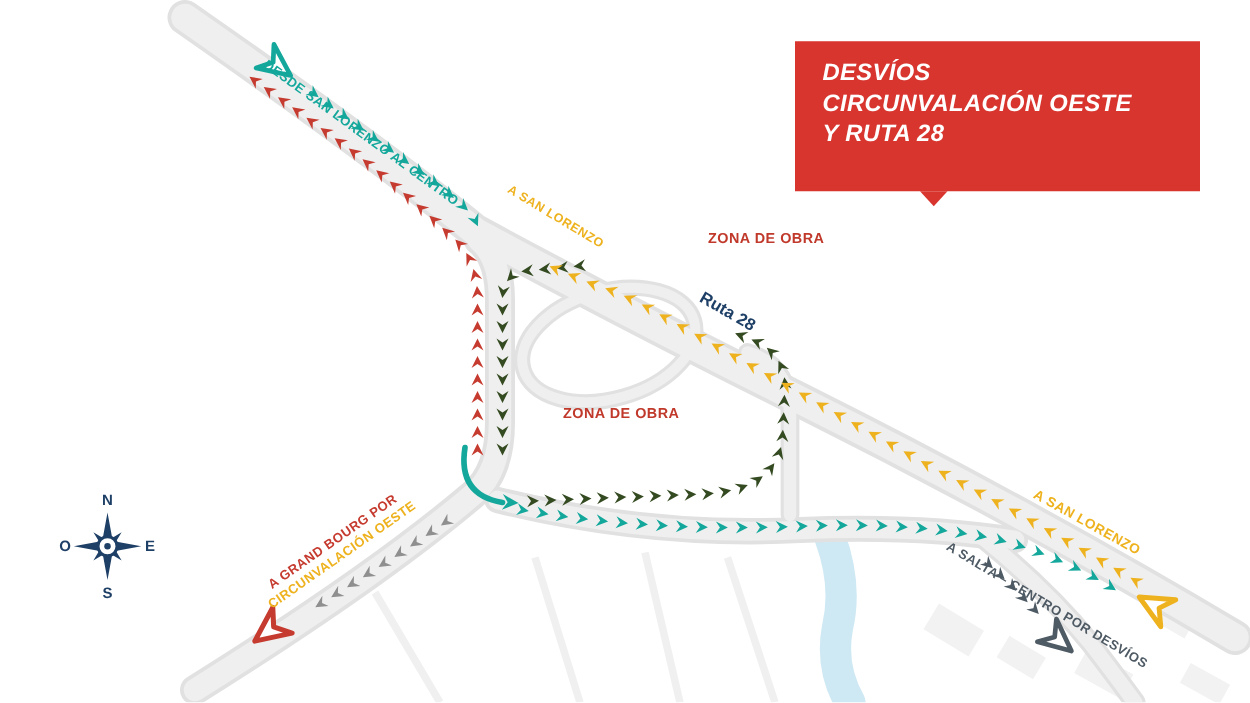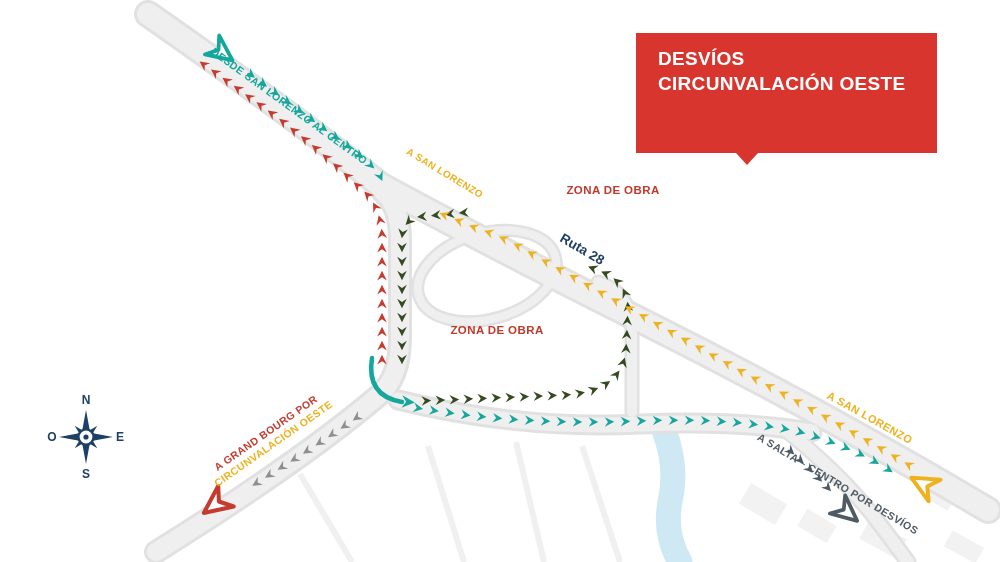--- a/index.html
+++ b/index.html
@@ -1,23 +1,23 @@
 <!DOCTYPE html>
 <html style="--title-red: #d8352f; --teal: #14a79b; --red: #c63b2f; --yellow: #eeb21f; --dark-green: #344a21; --gray-route: #8f8f8f; --dark-slate: #4e5a64; --navy: #1e3f66; --zona: #c0392b; --river: #cfe9f4;"><head>
 <meta charset="utf-8">
 <style>
   *{margin:0;padding:0;box-sizing:border-box}
   html,body{background:#ffffff}
   body{font-family:"Liberation Sans",sans-serif}
   .stage{position:relative;width:1000px;height:562px;background:#fff;overflow:hidden}
   .stage > svg{position:absolute;left:0;top:0}
   .title-box{
-    position:absolute;left:636px;top:33px;width:301px;min-height:120px;
+    position:absolute;left:636px;top:33px;width:324px;min-height:120px;
     background:var(--title-red,#d8352f);color:#fff;
-    padding:14px 22px 15px;font-weight:bold;font-size:19px;line-height:1.3;letter-spacing:.3px;
+    padding:14px 22px 15px;font-weight:bold;font-size:19px;line-height:1.3;letter-spacing:.3px;font-style:italic;
   }
   .title-pointer{
     position:absolute;left:100px;top:100%;width:0;height:0;
     border-left:11px solid transparent;border-right:11px solid transparent;
     border-top:12px solid var(--title-red,#d8352f);
   }
   .road-edge{fill:none;stroke:#e1e1e1;stroke-linecap:round}
   .road-fill{fill:none;stroke:#efefef;stroke-linecap:round}
   .guide{fill:none;stroke:none}
   .big-arrow{fill:#fff;stroke-width:3;stroke-linejoin:round;stroke-linecap:round}
@@ -278,16 +278,17 @@
       <text class="compass-letter" text-anchor="middle" x="86" y="404" fill="#1e3f66">N</text>
       <text class="compass-letter" text-anchor="middle" x="120" y="441" fill="#1e3f66">E</text>
       <text class="compass-letter" text-anchor="middle" x="86" y="478" fill="#1e3f66">S</text>
       <text class="compass-letter" text-anchor="middle" x="52" y="441" fill="#1e3f66">O</text>
     </g>
   </svg>
 
   <div class="title-box">
     <div>DESVÍOS</div>
     <div>CIRCUNVALACIÓN OESTE</div>
+    <div>Y RUTA 28</div>
     <div class="title-pointer"></div>
   </div>
 
 </div>
 
 </body></html>

